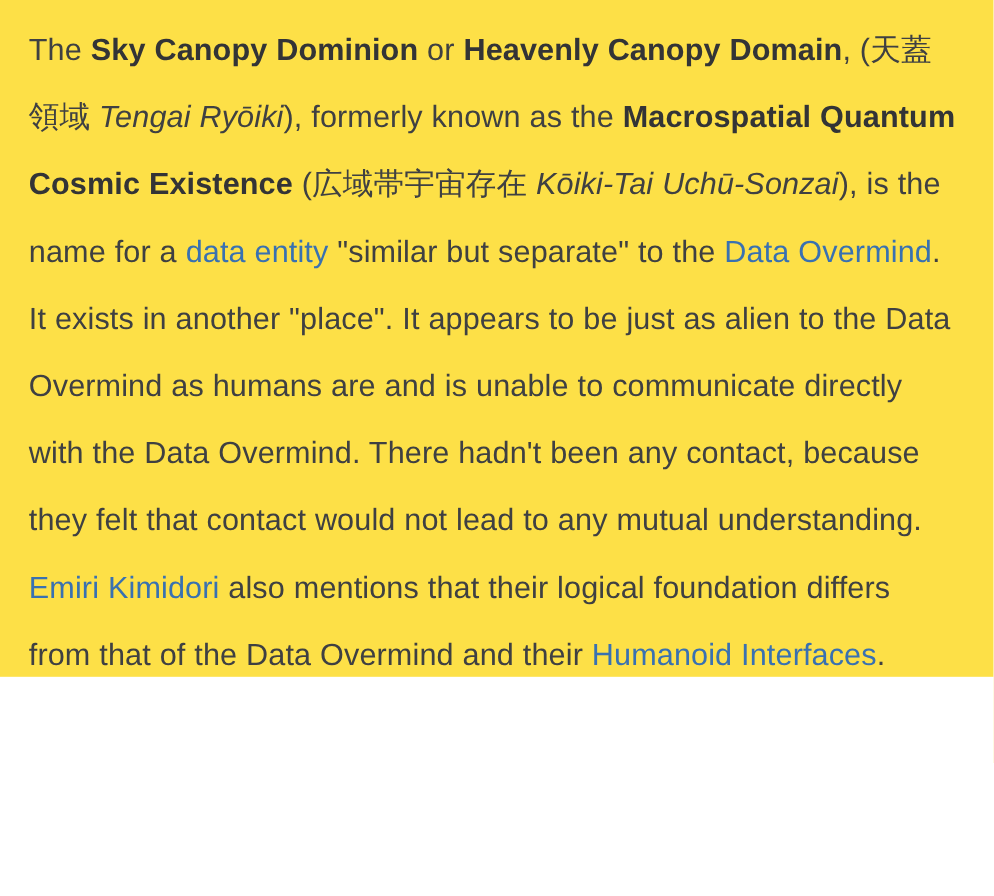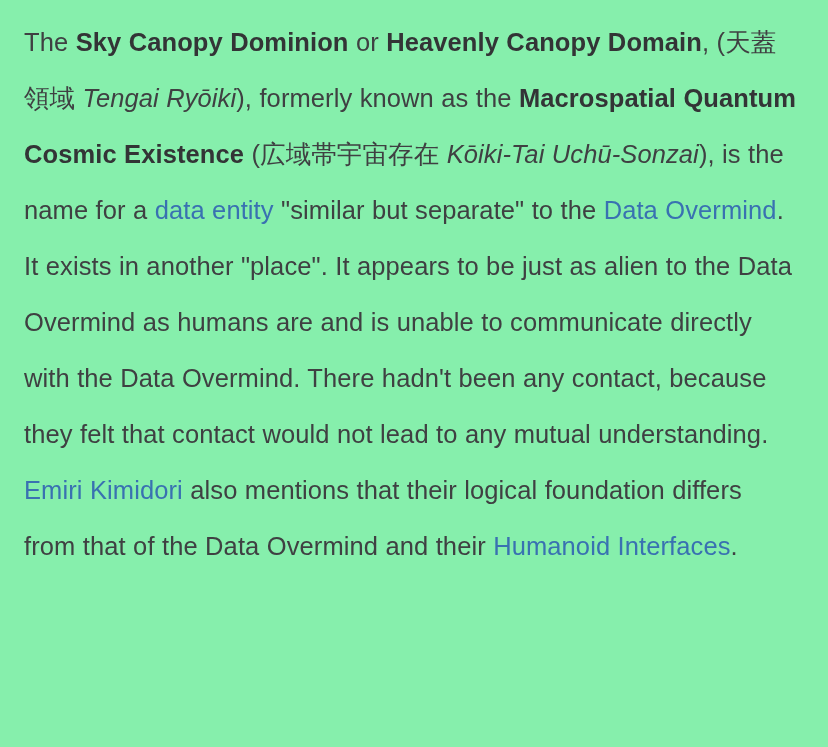--- a/index.html
+++ b/index.html
@@ -11,23 +11,23 @@
   body {
     width: 828px;
     height: 747px;
     overflow: hidden;
     font-family: "Liberation Sans", "DejaVu Sans", sans-serif;
   }
 
   .article {
     box-sizing: border-box;
     width: 828px;
-    height: 747px;
+    height: 564px;
     padding: 14px 30px 0 24px;
-    background: #86efac;
+    background: #fde047;
   }
 
   .paragraph {
     margin: 0;
     font-size: 25.5px;
     line-height: 56px;
     color: #3f4042;
     letter-spacing: 0.1px;
     text-align: left;
     word-spacing: 0.2px;

